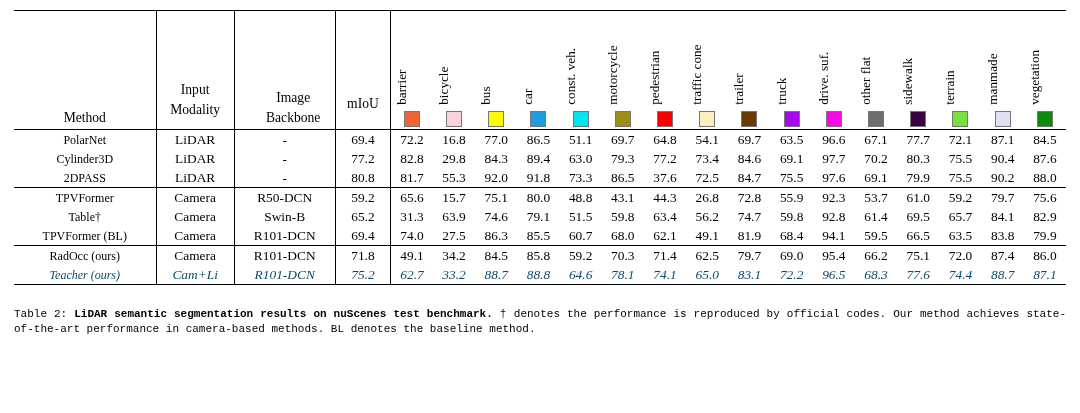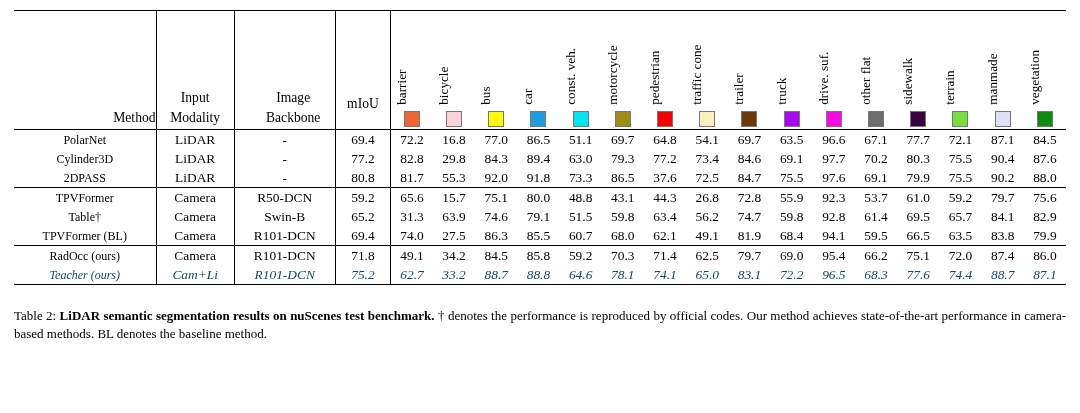--- a/index.html
+++ b/index.html
@@ -87,51 +87,52 @@
     white-space: nowrap;
   }
   .cellnum { font-size: 13.4px; }
   .b { font-weight: bold; }
   .gray, .gray .cellnum { color: #0c4a6e; font-style: italic; }
   .sp-top td { padding-top: 3px; }
   .sp-bot td { padding-bottom: 3px; }
 
   .caption {
     margin-top: 22px;
-    font-size: 13px;
+    font-size: 11px;
     line-height: 1.35;
     width: 1052px;
     text-align: justify;
+    font-family: Liberation Mono, monospace;
   }
   .caption .cb { font-weight: bold; }
 </style>
 </head>
 <body>
 
 <div class="page">
   <table class="results">
     <colgroup>
       <col style="width:138px">
       <col style="width:76px">
       <col style="width:98px">
       <col style="width:54px">
       <col span="16" style="width:41px">
     </colgroup>
     <tbody id="table-body">
         <tr class="toprule">
-          <td class="hdr-cell hdr-plain method-col" style="text-align: right;">
+          <td class="hdr-cell hdr-plain method-col" style="text-align: center;">
             <div style="height: 118px; position: relative;">
               <div style="position: absolute; bottom: 2px; left: 0px; right: 0px;">
                 <div>Method</div>
               </div>
             </div>
           </td>
           <td class="hdr-cell hdr-plain vsep-l">
             <div style="height: 118px; position: relative;">
-              <div style="position: absolute; bottom: 2px; left: 0px; right: 0px;">
+              <div style="position: absolute; bottom: 10px; left: 0px; right: 0px;">
                 <div>Input</div>
                 <div>Modality</div>
               </div>
             </div>
           </td>
           <td class="hdr-cell hdr-plain vsep-l">
             <div style="height: 118px; position: relative;">
               <div style="position: absolute; bottom: 2px; left: 17px; right: 0px;">
                 <div>Image</div>
                 <div>Backbone</div>

